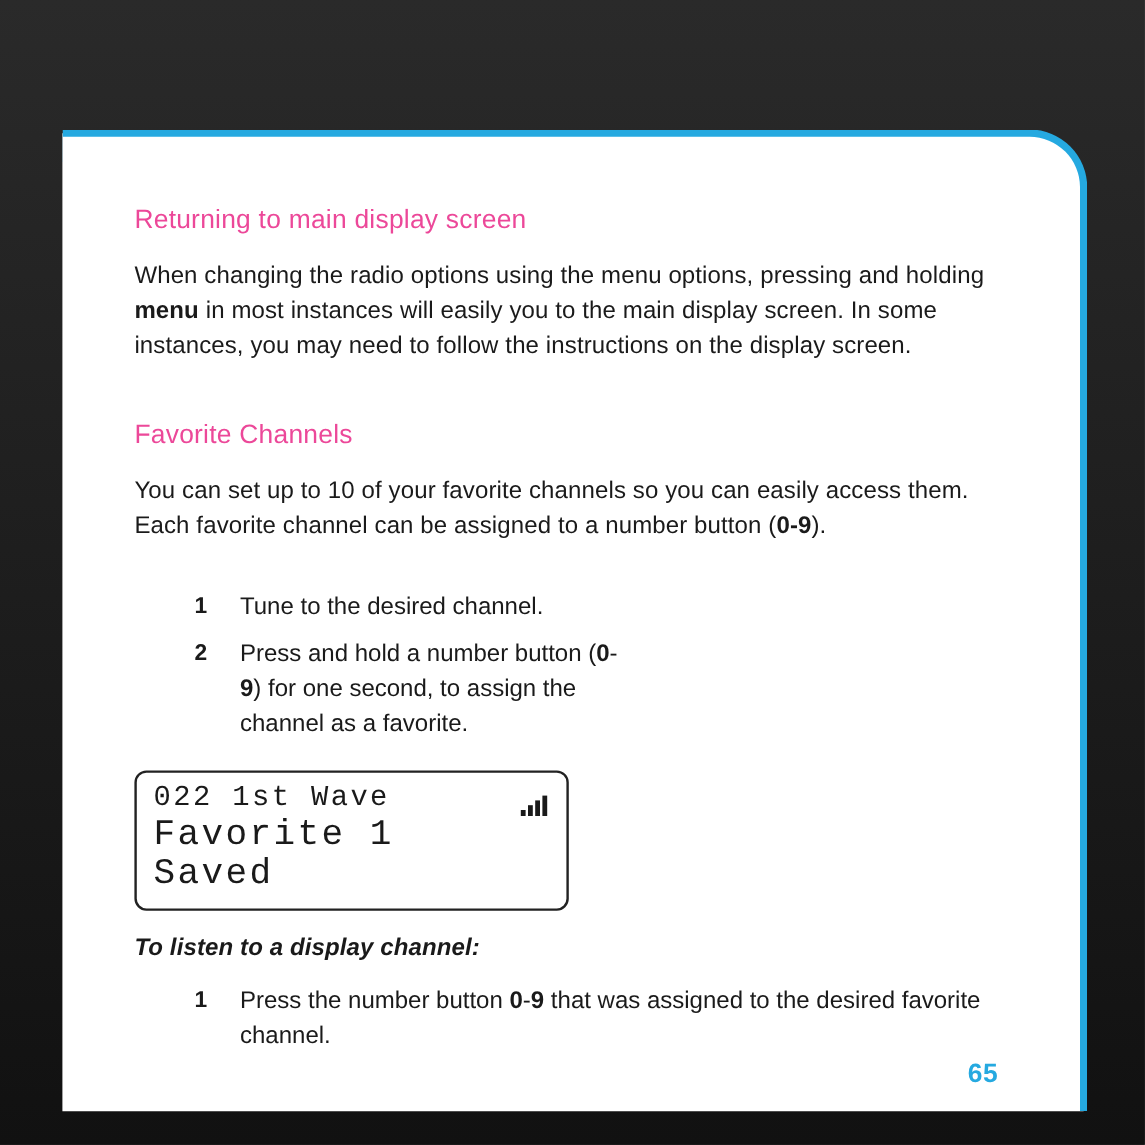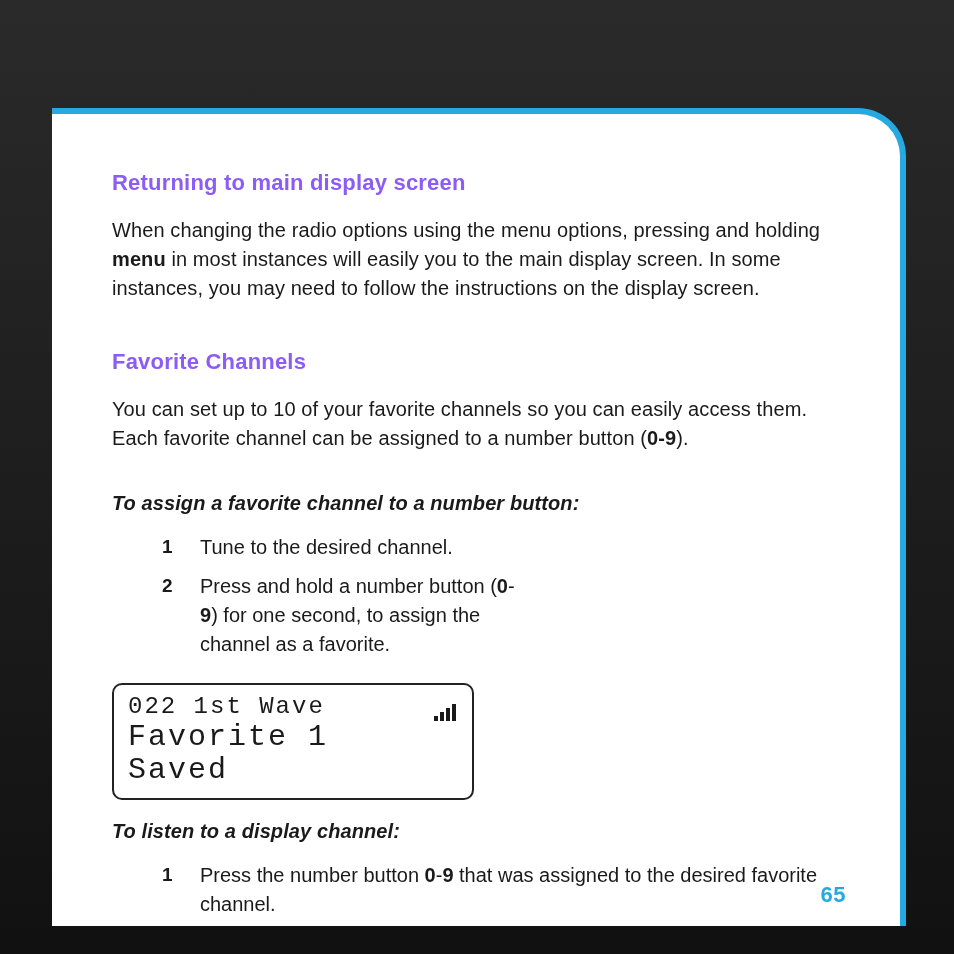--- a/index.html
+++ b/index.html
@@ -23,23 +23,23 @@
     border-radius: 0 48px 0 0;
     border-top: 6px solid #25a9e0;
     border-right: 6px solid #25a9e0;
     box-sizing: border-box;
     padding: 56px 56px 44px 60px;
   }
 
   h2.section-title {
     margin: 0 0 20px 0;
     font-size: 22px;
-    font-weight: 700;
+    font-weight: 400;
     letter-spacing: 0.2px;
-    color: #8b5cf6;
+    color: #ec4899;
   }
 
   p.body {
     margin: 0 0 46px 0;
     font-size: 20px;
     line-height: 1.45;
     color: #1a1a1a;
     font-weight: 400;
     letter-spacing: 0.1px;
   }
@@ -130,21 +130,21 @@
   .signal-icon span:nth-child(4) { height: 17px; }
 
   .row-big {
     font-size: 30px;
     letter-spacing: 2px;
     line-height: 1.12;
   }
 
   .page-number {
     position: absolute;
-    right: 54px;
+    right: 68px;
     bottom: 18px;
     font-size: 22px;
     font-weight: 700;
     color: #25a9e0;
     letter-spacing: 0.5px;
   }
 </style>
 </head>
 <body>
 
@@ -155,21 +155,20 @@
   <p class="body">
     <span>When changing the radio options using the menu options, pressing and holding </span><span class="bold">menu</span><span> in most instances will easily you to the main display screen. In some instances, you may need to follow the instructions on the display screen.</span>
   </p>
 
   <h2 class="section-title">Favorite Channels</h2>
 
   <p class="body" style="margin-bottom:39px;">
     <span>You can set up to 10 of your favorite channels so you can easily access them. Each favorite channel can be assigned to a number button (</span><span class="bold">0-9</span><span>).</span>
   </p>
 
-  <p class="instr-lead">To assign a favorite channel to a number button:</p>
 
   <div class="steps-row">
     <ol class="steps steps-narrow">
       <li>
         <span>Tune to the desired channel.</span>
       </li>
       <li>
         <span>Press and hold a number button (</span><span class="bold">0</span><span>-</span><span class="bold">9</span><span>) for one second, to assign the channel as a favorite.</span>
       </li>
     </ol>

